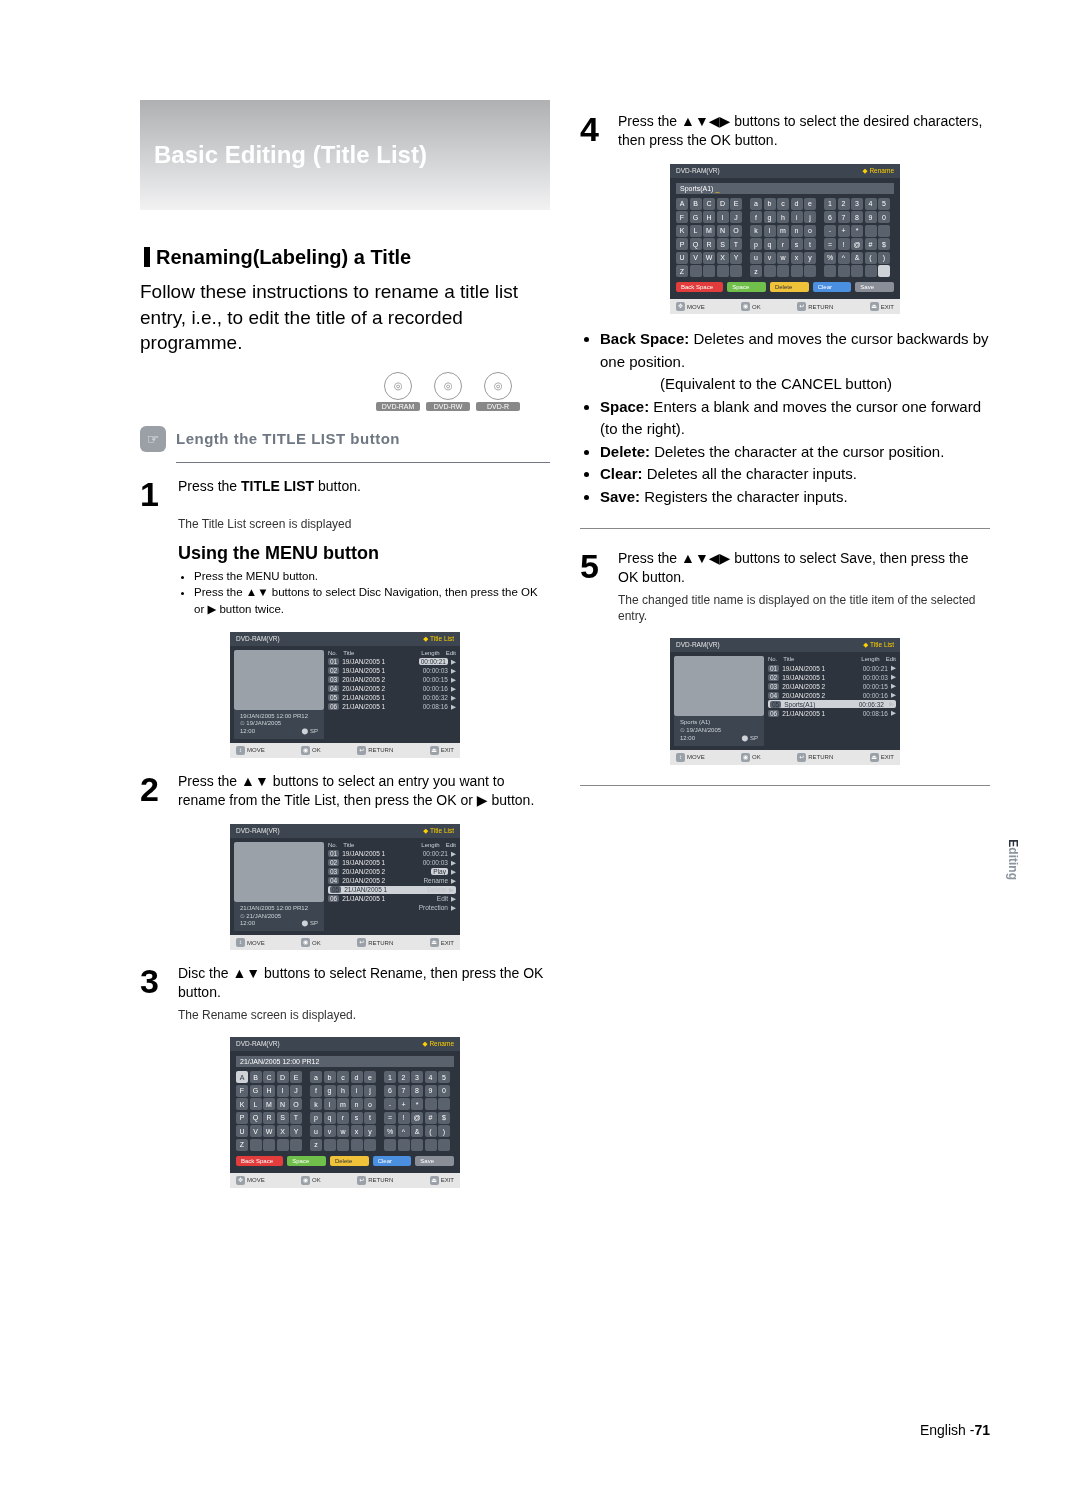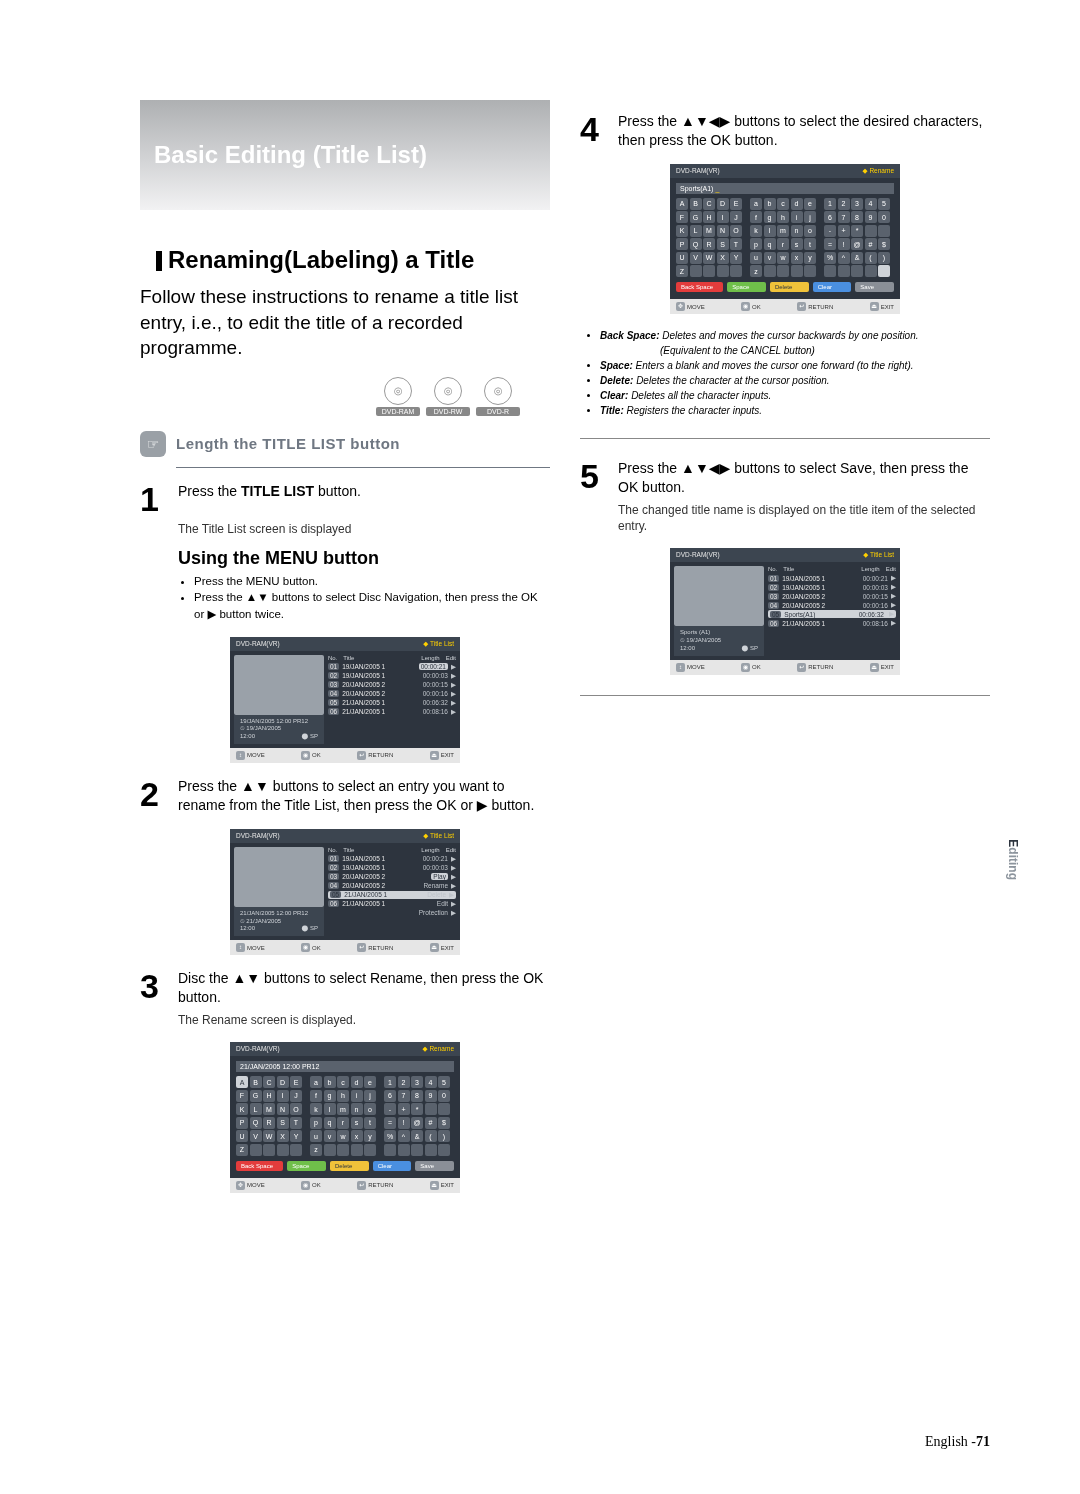--- a/index.html
+++ b/index.html
@@ -1,21 +1,21 @@
 <!DOCTYPE html>
 <html><head>
 <meta charset="utf-8">
 <style>
 html,body{margin:0;padding:0;background:#fff;font-family:Arial,Helvetica,sans-serif;color:#000;}
 .page{width:1080px;height:1494px;position:relative;box-sizing:border-box;padding:100px 90px 60px 140px;}
 .columns{display:flex;gap:30px;}
 .col{flex:1 1 0;min-width:0;}
 .banner{background:linear-gradient(180deg,#aeb0b2 0%,#d3d4d6 55%,#f2f2f3 100%);height:110px;display:flex;align-items:center;padding-left:14px;margin-bottom:36px;text-align:right;}
 .banner-title{color:#fff;font-size:24px;font-weight:bold;}
-.h2{font-size:24px;font-weight:bold;margin:0 0 10px 16px;}
+.h2{font-size:20px;font-weight:bold;margin:0 0 10px 4px;}
 .bar{display:inline-block;width:6px;height:20px;background:#000;vertical-align:-3px;margin-right:6px;}
 .intro{font-size:19px;line-height:1.35;margin:0 0 16px 0;}
 .disc-row{display:flex;gap:6px;justify-content:flex-end;margin:0 30px 18px 0;}
 .disc{width:44px;height:36px;font-size:7px;text-align:center;}
 .disc .circ{width:26px;height:26px;border:1px solid #999;border-radius:50%;margin:0 auto 2px;display:flex;align-items:center;justify-content:center;font-size:10px;color:#888;}
 .disc .lab{background:#888;color:#fff;padding:1px 2px;border-radius:2px;white-space:nowrap;}
 .sub-band{display:flex;align-items:center;gap:10px;margin:18px 0 10px 0;}
 .hand{width:26px;height:26px;border-radius:6px;background:#9aa0a6;color:#fff;display:flex;align-items:center;justify-content:center;font-size:14px;}
 .sub-title{font-size:15px;font-weight:bold;color:#6f7782;letter-spacing:.5px;}
 .sub-underline{border-bottom:1px solid #6f7782;margin:4px 0 14px 36px;}
@@ -54,24 +54,24 @@
 .kg.sym{grid-template-columns:repeat(5,12px);}
 .kcell{background:#5a626d;color:#fff;font-size:7px;display:flex;align-items:center;justify-content:center;border-radius:2px;}
 .kcell.hl{background:#cfd3d8;color:#2d343e;}
 .kbuttons{display:flex;gap:4px;margin-top:5px;}
 .kbtn{flex:0 0 auto;font-size:6px;padding:2px 5px;border-radius:2px;color:#2d343e;}
 .kbtn.bs{background:#e33c3c;color:#fff;flex:1.3;}
 .kbtn.sp{background:#6fbf4a;color:#fff;flex:1;}
 .kbtn.de{background:#f0c23a;flex:1;}
 .kbtn.cl{background:#4a8fe0;color:#fff;flex:1;}
 .kbtn.sv{background:#8a8f97;color:#fff;flex:1;}
-ul.defs{margin:6px 0 0 8px;padding:0;font-size:10px;line-height:1.5;font-style:italic;}
+ul.defs{margin:6px 0 0 8px;padding:0;font-size:15px;line-height:1.5;}
 ul.defs li{list-style:disc;margin-left:12px;}
 ul.defs li .inset{padding-left:60px;display:block;}
-.footer{position:absolute;bottom:44px;right:90px;font-size:14px;font-family:Liberation Serif, serif;}
+.footer{position:absolute;bottom:56px;right:90px;font-size:14px;}
 .footer b{font-weight:bold;}
 .sidetab{position:absolute;right:60px;top:880px;transform:rotate(90deg);transform-origin:right top;font-size:12px;color:#8c949d;font-weight:bold;}
 .sidetab .dark{color:#2d343e;}
 </style>
 </head>
 <body>
 
 <div class="page">
 
 <div class="columns">
@@ -577,21 +577,21 @@
               <span>EXIT</span>
             </span>
   </div>
 </div>
 
 <ul class="defs" id="defs">
           <li><b>Back Space:</b> Deletes and moves the cursor backwards by one position.<span class="inset">(Equivalent to the CANCEL button)</span></li>
           <li><b>Space:</b> Enters a blank and moves the cursor one forward (to the right).</li>
           <li><b>Delete:</b> Deletes the character at the cursor position.</li>
           <li><b>Clear:</b> Deletes all the character inputs.</li>
-          <li><b>Title:</b> Registers the character inputs.</li>
+          <li><b>Save:</b> Registers the character inputs.</li>
         </ul>
 
 <hr class="hr">
 
 <div class="step">
   <div class="step-num">5</div>
   <div class="step-body">Press the ▲▼◀▶ buttons to select Save, then press the OK button.</div>
 </div>
 <div class="step-sub">The changed title name is displayed on the title item of the selected entry.</div>
 

